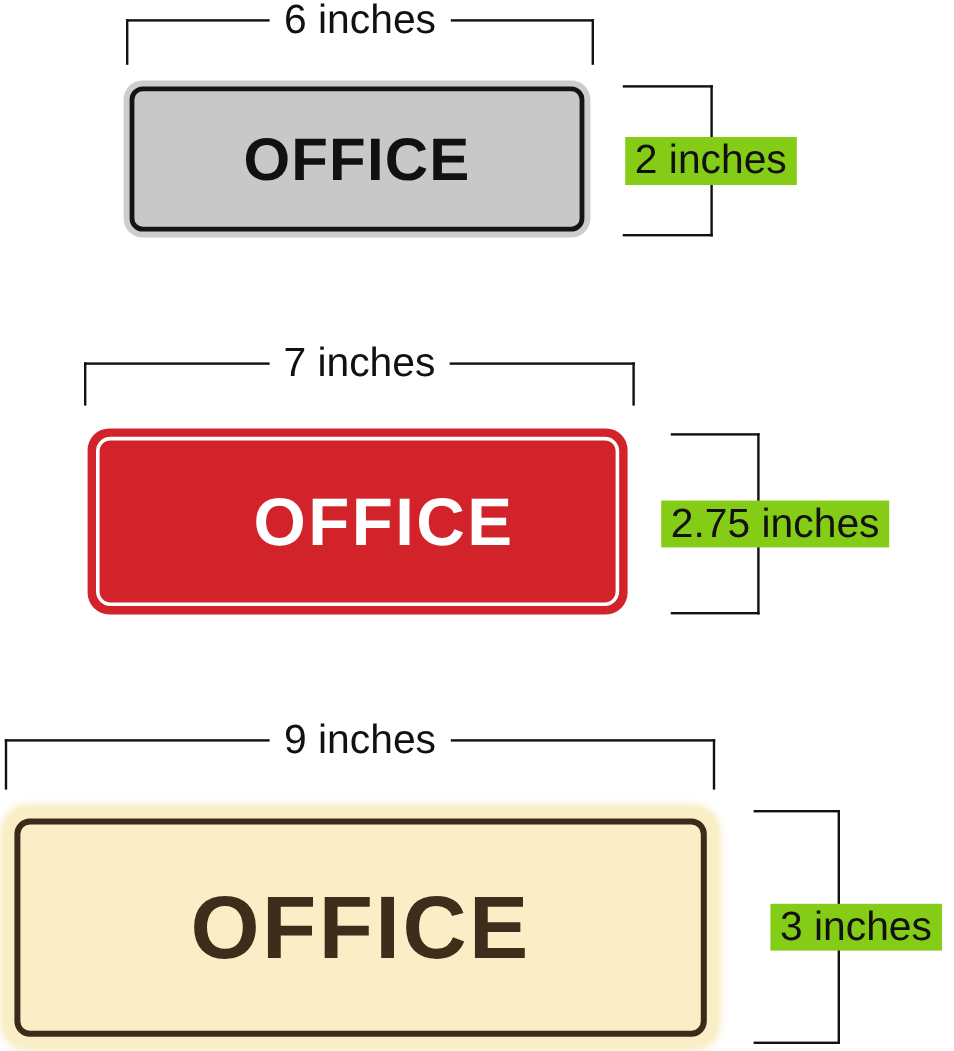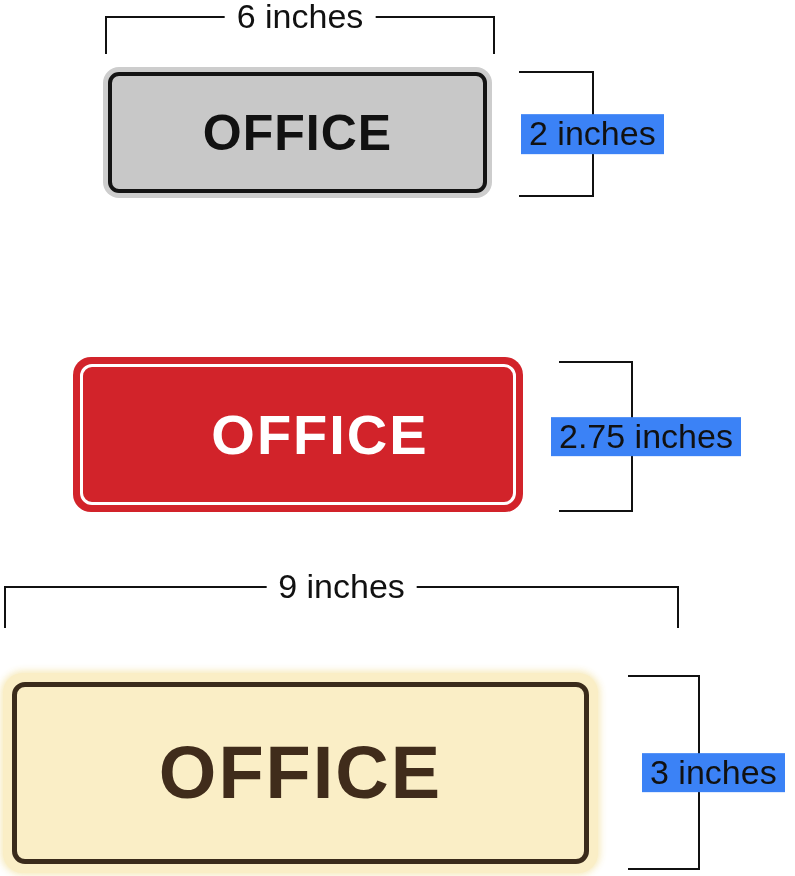--- a/index.html
+++ b/index.html
@@ -36,37 +36,37 @@
   .dim-h {
     position: absolute;
     border-top: 2px solid #111;
     border-right: 2px solid #111;
     border-bottom: 2px solid #111;
   }
   .dim-h .dim-label {
     position: absolute;
     top: 50%;
     transform: translateY(-50%);
-    background: #3b82f6;
+    background: #84cc16;
     padding: 2px 8px;
     font-size: 34px;
     color: #111;
     white-space: nowrap;
     line-height: 1.05;
   }
 
   #dim-w-1 { left: 105px; top: 16px;  width: 390px; height: 38px; }
   #dim-h-1 { left: 519px; top: 71px;  width: 75px;  height: 126px; }
   #dim-h-1 .dim-label { left: 2px; }
 
   #dim-w-2 { left: 70px;  top: 302px; width: 459px; height: 36px; }
   #dim-h-2 { left: 559px; top: 361px; width: 74px;  height: 151px; }
   #dim-h-2 .dim-label { left: -8px; text-align: right; }
 
-  #dim-w-3 { left: 4px;   top: 586px; width: 675px; height: 42px; }
+  #dim-w-3 { left: 4px;   top: 616px; width: 592px; height: 42px; }
   #dim-h-3 { left: 628px; top: 675px; width: 72px;  height: 195px; }
   #dim-h-3 .dim-label { left: 14px; }
 
   
   .sign {
     position: absolute;
     display: flex;
     align-items: center;
     justify-content: center;
     padding-left: 44px;
@@ -111,20 +111,23 @@
   <div class="sign" id="sign-gray" style="background: rgb(205, 205, 205);">
     <div class="sign-face" style="background: rgb(200, 200, 200); border-color: rgb(20, 20, 20);">
       <span class="sign-text" style="color: rgb(17, 17, 17);">OFFICE</span>
     </div>
   </div>
 
   <div class="dim-h" id="dim-h-1">
     <span class="dim-label">2 inches</span>
   </div>
 
+  <div class="dim-w" id="dim-w-2">
+    <span class="dim-label">7 inches</span>
+  </div>
 
   <div class="sign" id="sign-red" style="background: rgb(210, 35, 42);">
     <div class="sign-face" style="border-color: rgb(255, 255, 255);"></div>
     <span class="sign-text" style="color: rgb(255, 255, 255);">OFFICE</span>
   </div>
 
   <div class="dim-h" id="dim-h-2">
     <span class="dim-label">2.75 inches</span>
   </div>
 

